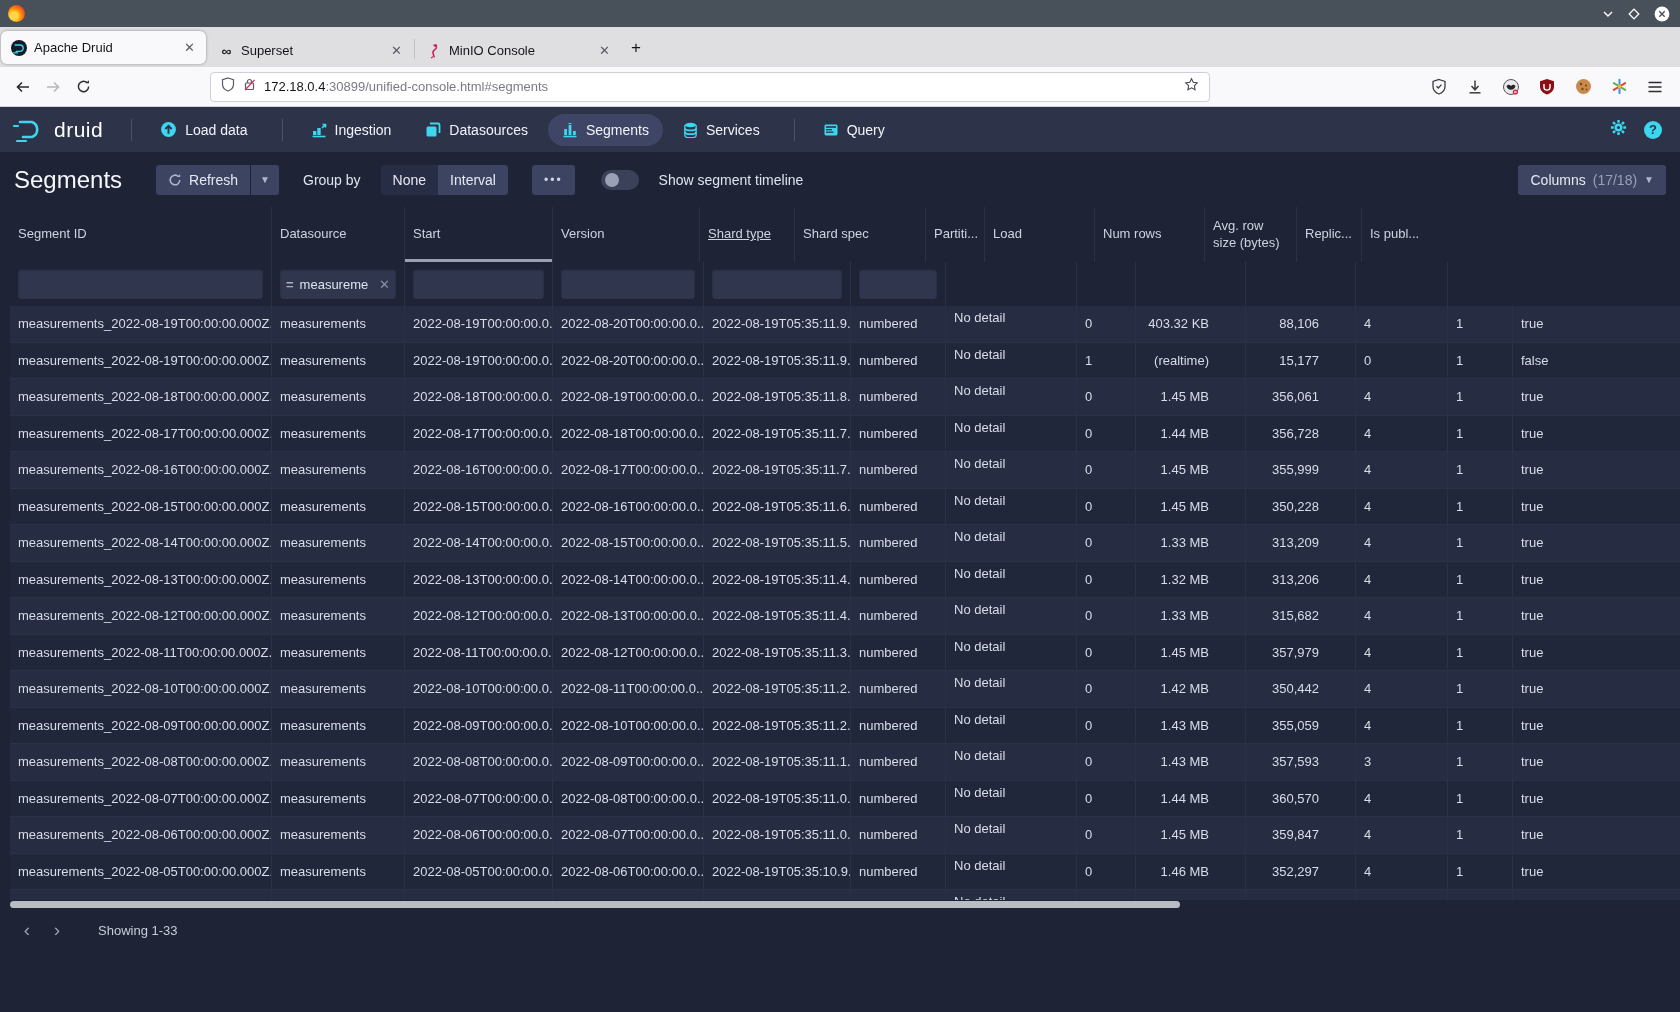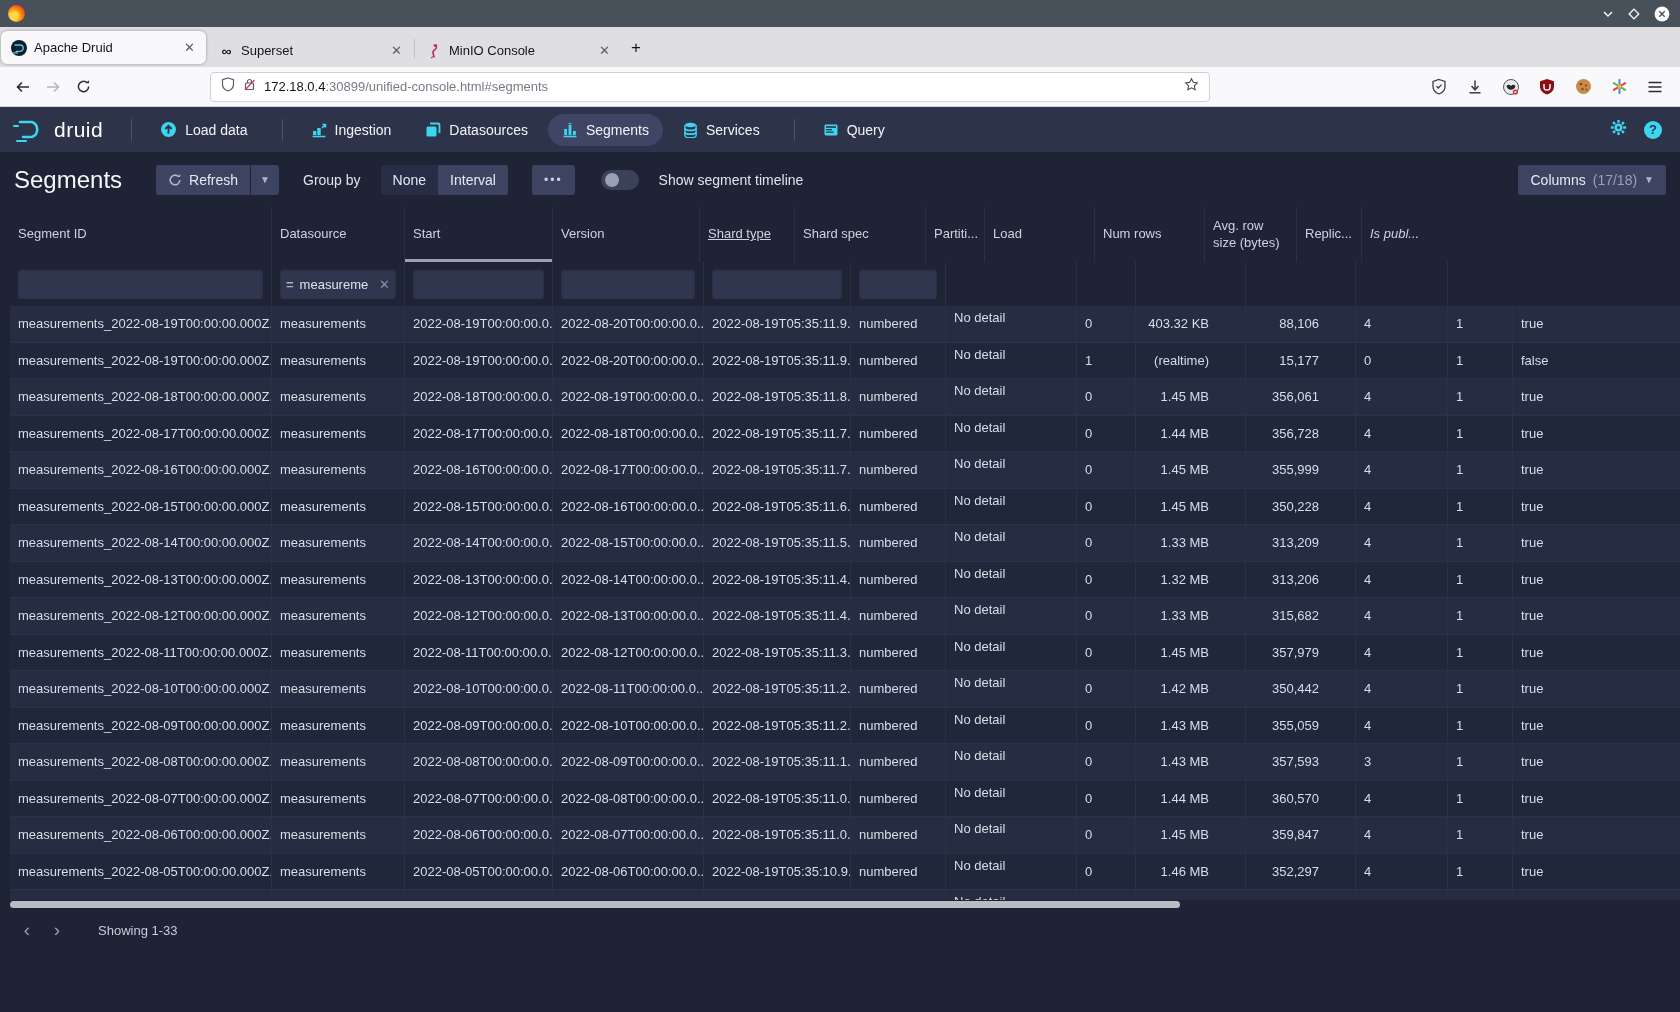--- a/index.html
+++ b/index.html
@@ -438,21 +438,21 @@
         </div>
         <div class="cell" style="width: 110px;">
           <span>Num rows</span>
         </div>
         <div class="cell" style="width: 92px;">
           <span>Avg. row size (bytes)</span>
         </div>
         <div class="cell" style="width: 65px;">
           <span>Replic...</span>
         </div>
-        <div class="cell" style="width: 167px; font-style: italic;">
+        <div class="cell" style="width: 167px;">
           <span>Is publ...</span>
         </div>
       </div>
     <div class="trow tfilter" id="tfilter-mount">
         <div class="cell" style="width: 262px;">
           <div class="filter-input"></div>
         </div>
         <div class="cell" style="width: 133px;">
           <div class="tag-input">
             <div class="tag-op">=</div>

